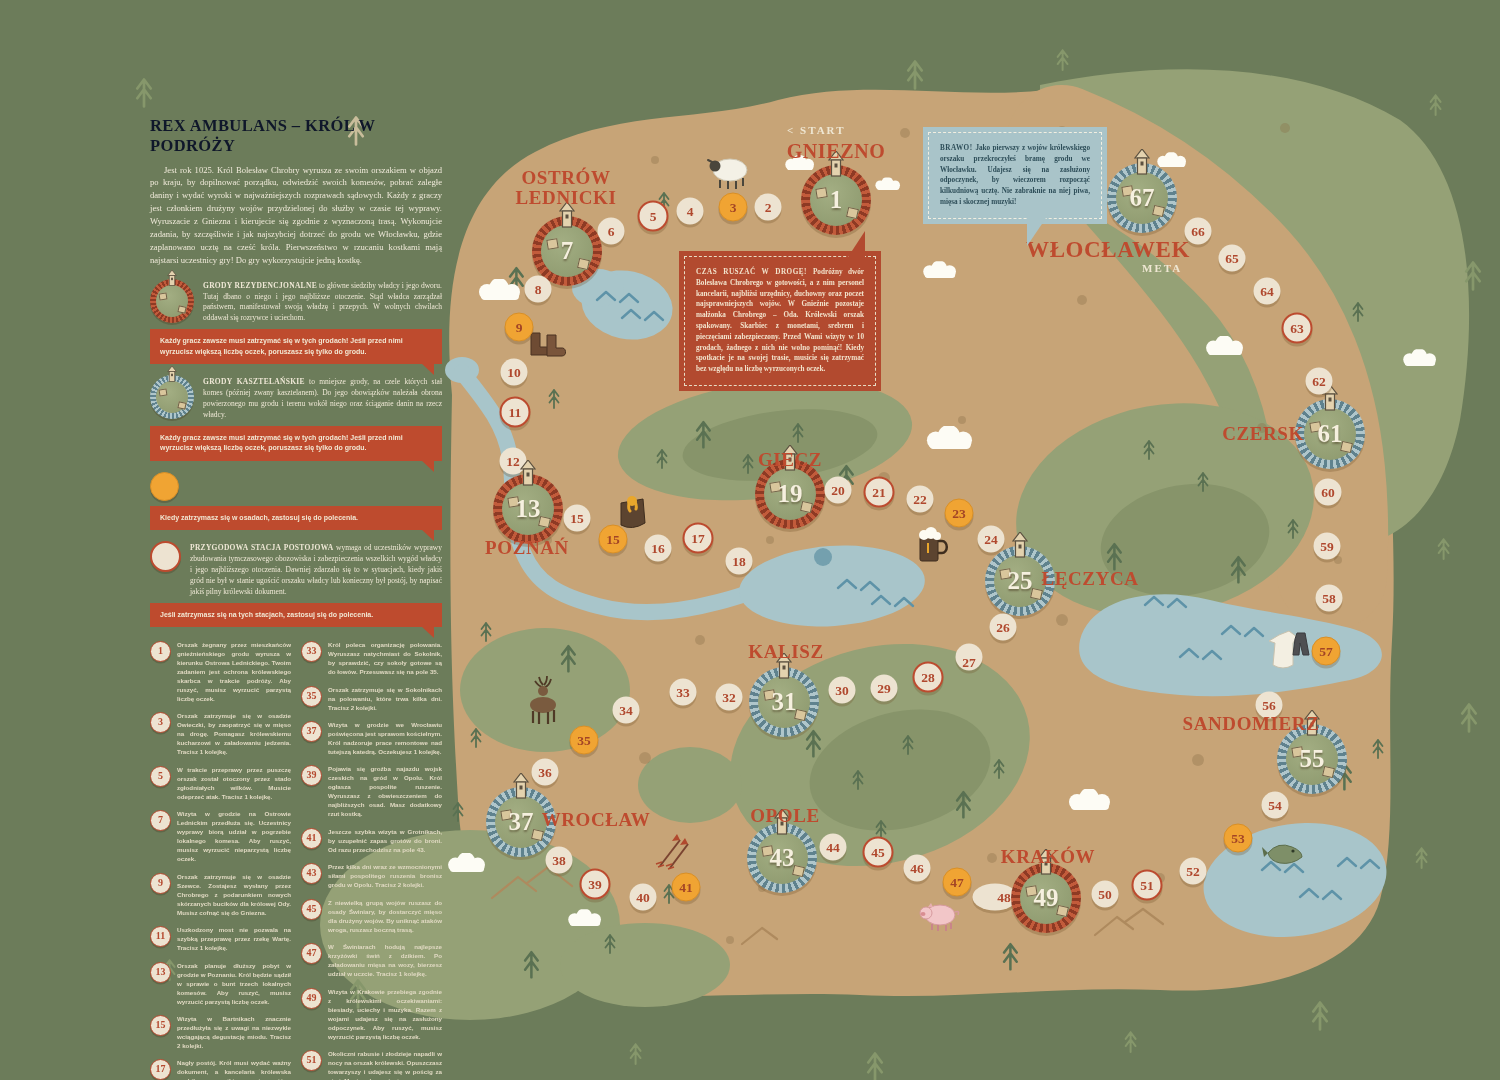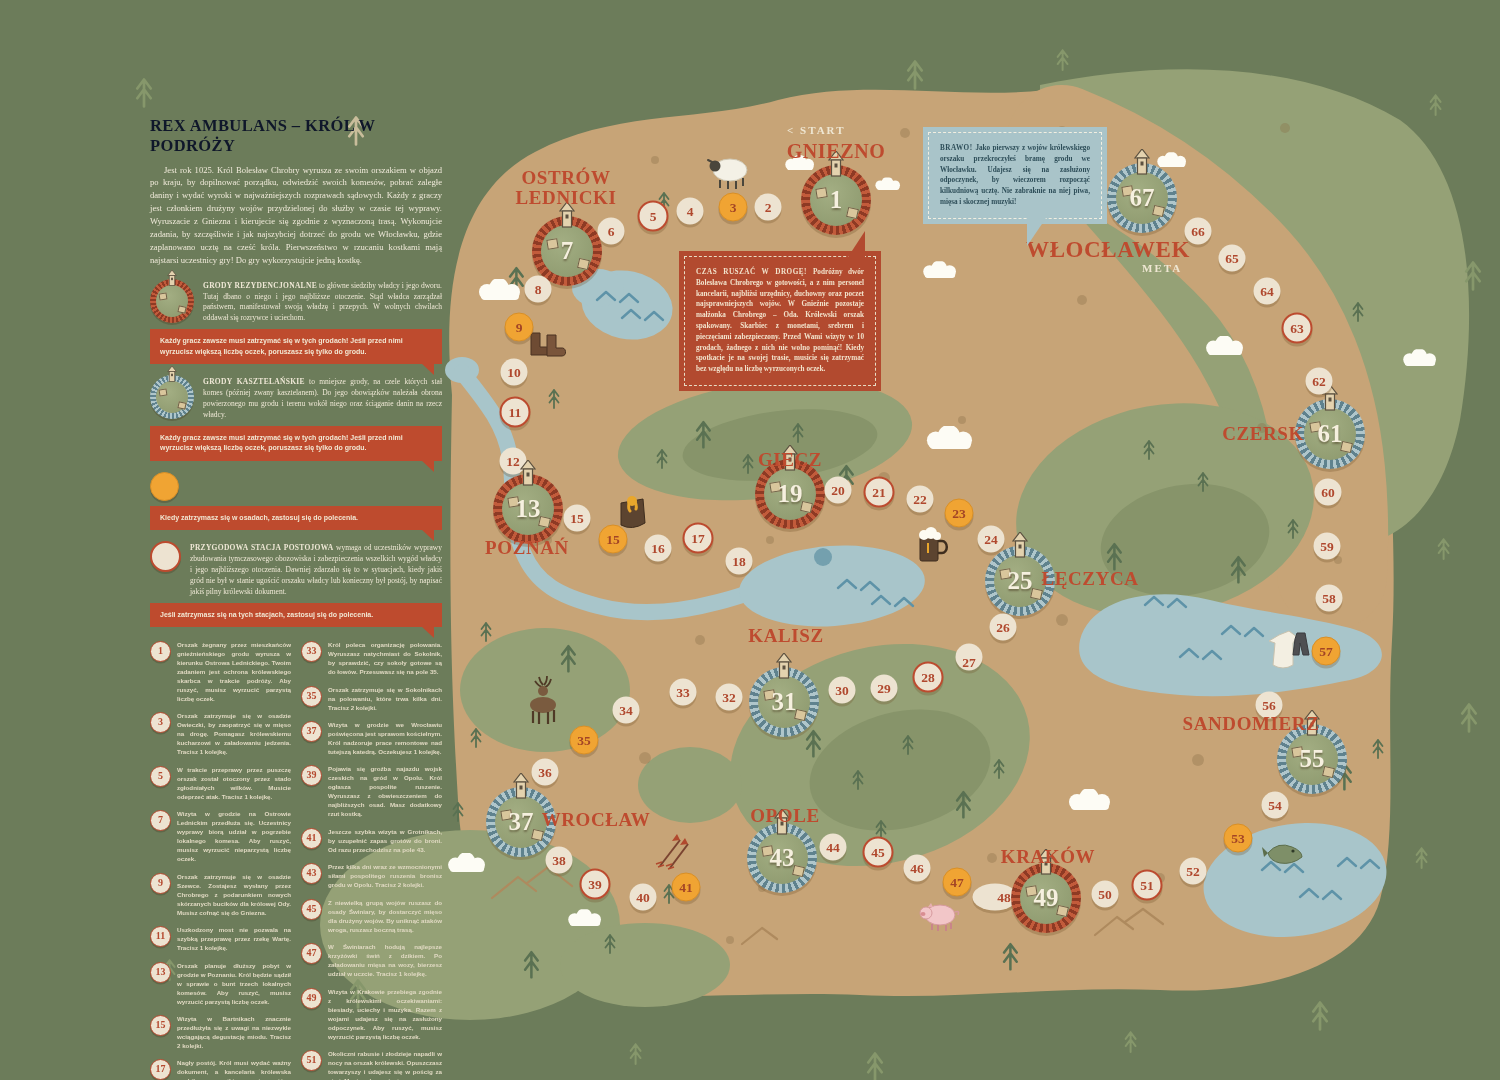--- a/index.html
+++ b/index.html
@@ -705,21 +705,21 @@
           <span class="num">67</span>
         </div>
       </div>
     <div id="cities">
         <div class="city xl" style="left: 836px; top: 151px;">GNIEZNO</div>
         <div class="city wrap" style="left: 566px; top: 188px;">OSTRÓW LEDNICKI</div>
         <div class="city lg" style="left: 1108px; top: 250px;">WŁOCŁAWEK</div>
         <div class="city " style="left: 527px; top: 548px;">POZNAŃ</div>
         <div class="city " style="left: 790px; top: 460px;">GIECZ</div>
         <div class="city " style="left: 1090px; top: 579px;">ŁĘCZYCA</div>
-        <div class="city " style="left: 786px; top: 636px;">KALISZ</div>
+        <div class="city " style="left: 786px; top: 652px;">KALISZ</div>
         <div class="city " style="left: 1263px; top: 434px;">CZERSK</div>
         <div class="city " style="left: 1251px; top: 724px;">SANDOMIERZ</div>
         <div class="city " style="left: 596px; top: 820px;">WROCŁAW</div>
         <div class="city " style="left: 785px; top: 816px;">OPOLE</div>
         <div class="city " style="left: 1048px; top: 857px;">KRAKÓW</div>
       </div>
     <div class="start-label">&lt; START</div>
     <div class="meta-label">META</div>
     <div class="bubble bubble-red">
       <b>CZAS RUSZAĆ W DROGĘ!</b><span>Podróżny dwór Bolesława Chrobrego w gotowości, a z nim personel kancelarii, najbliżsi urzędnicy, duchowny oraz poczet najsprawniejszych wojów. W Gnieźnie pozostaje małżonka Chrobrego – Oda. Królewski orszak spakowany. Skarbiec z monetami, srebrem i pieczęciami zabezpieczony. Przed Wami wizyty w 10 grodach, żadnego z nich nie wolno pominąć! Kiedy spotkacie je na swojej trasie, musicie się zatrzymać bez względu na liczbę wyrzuconych oczek.</span>

